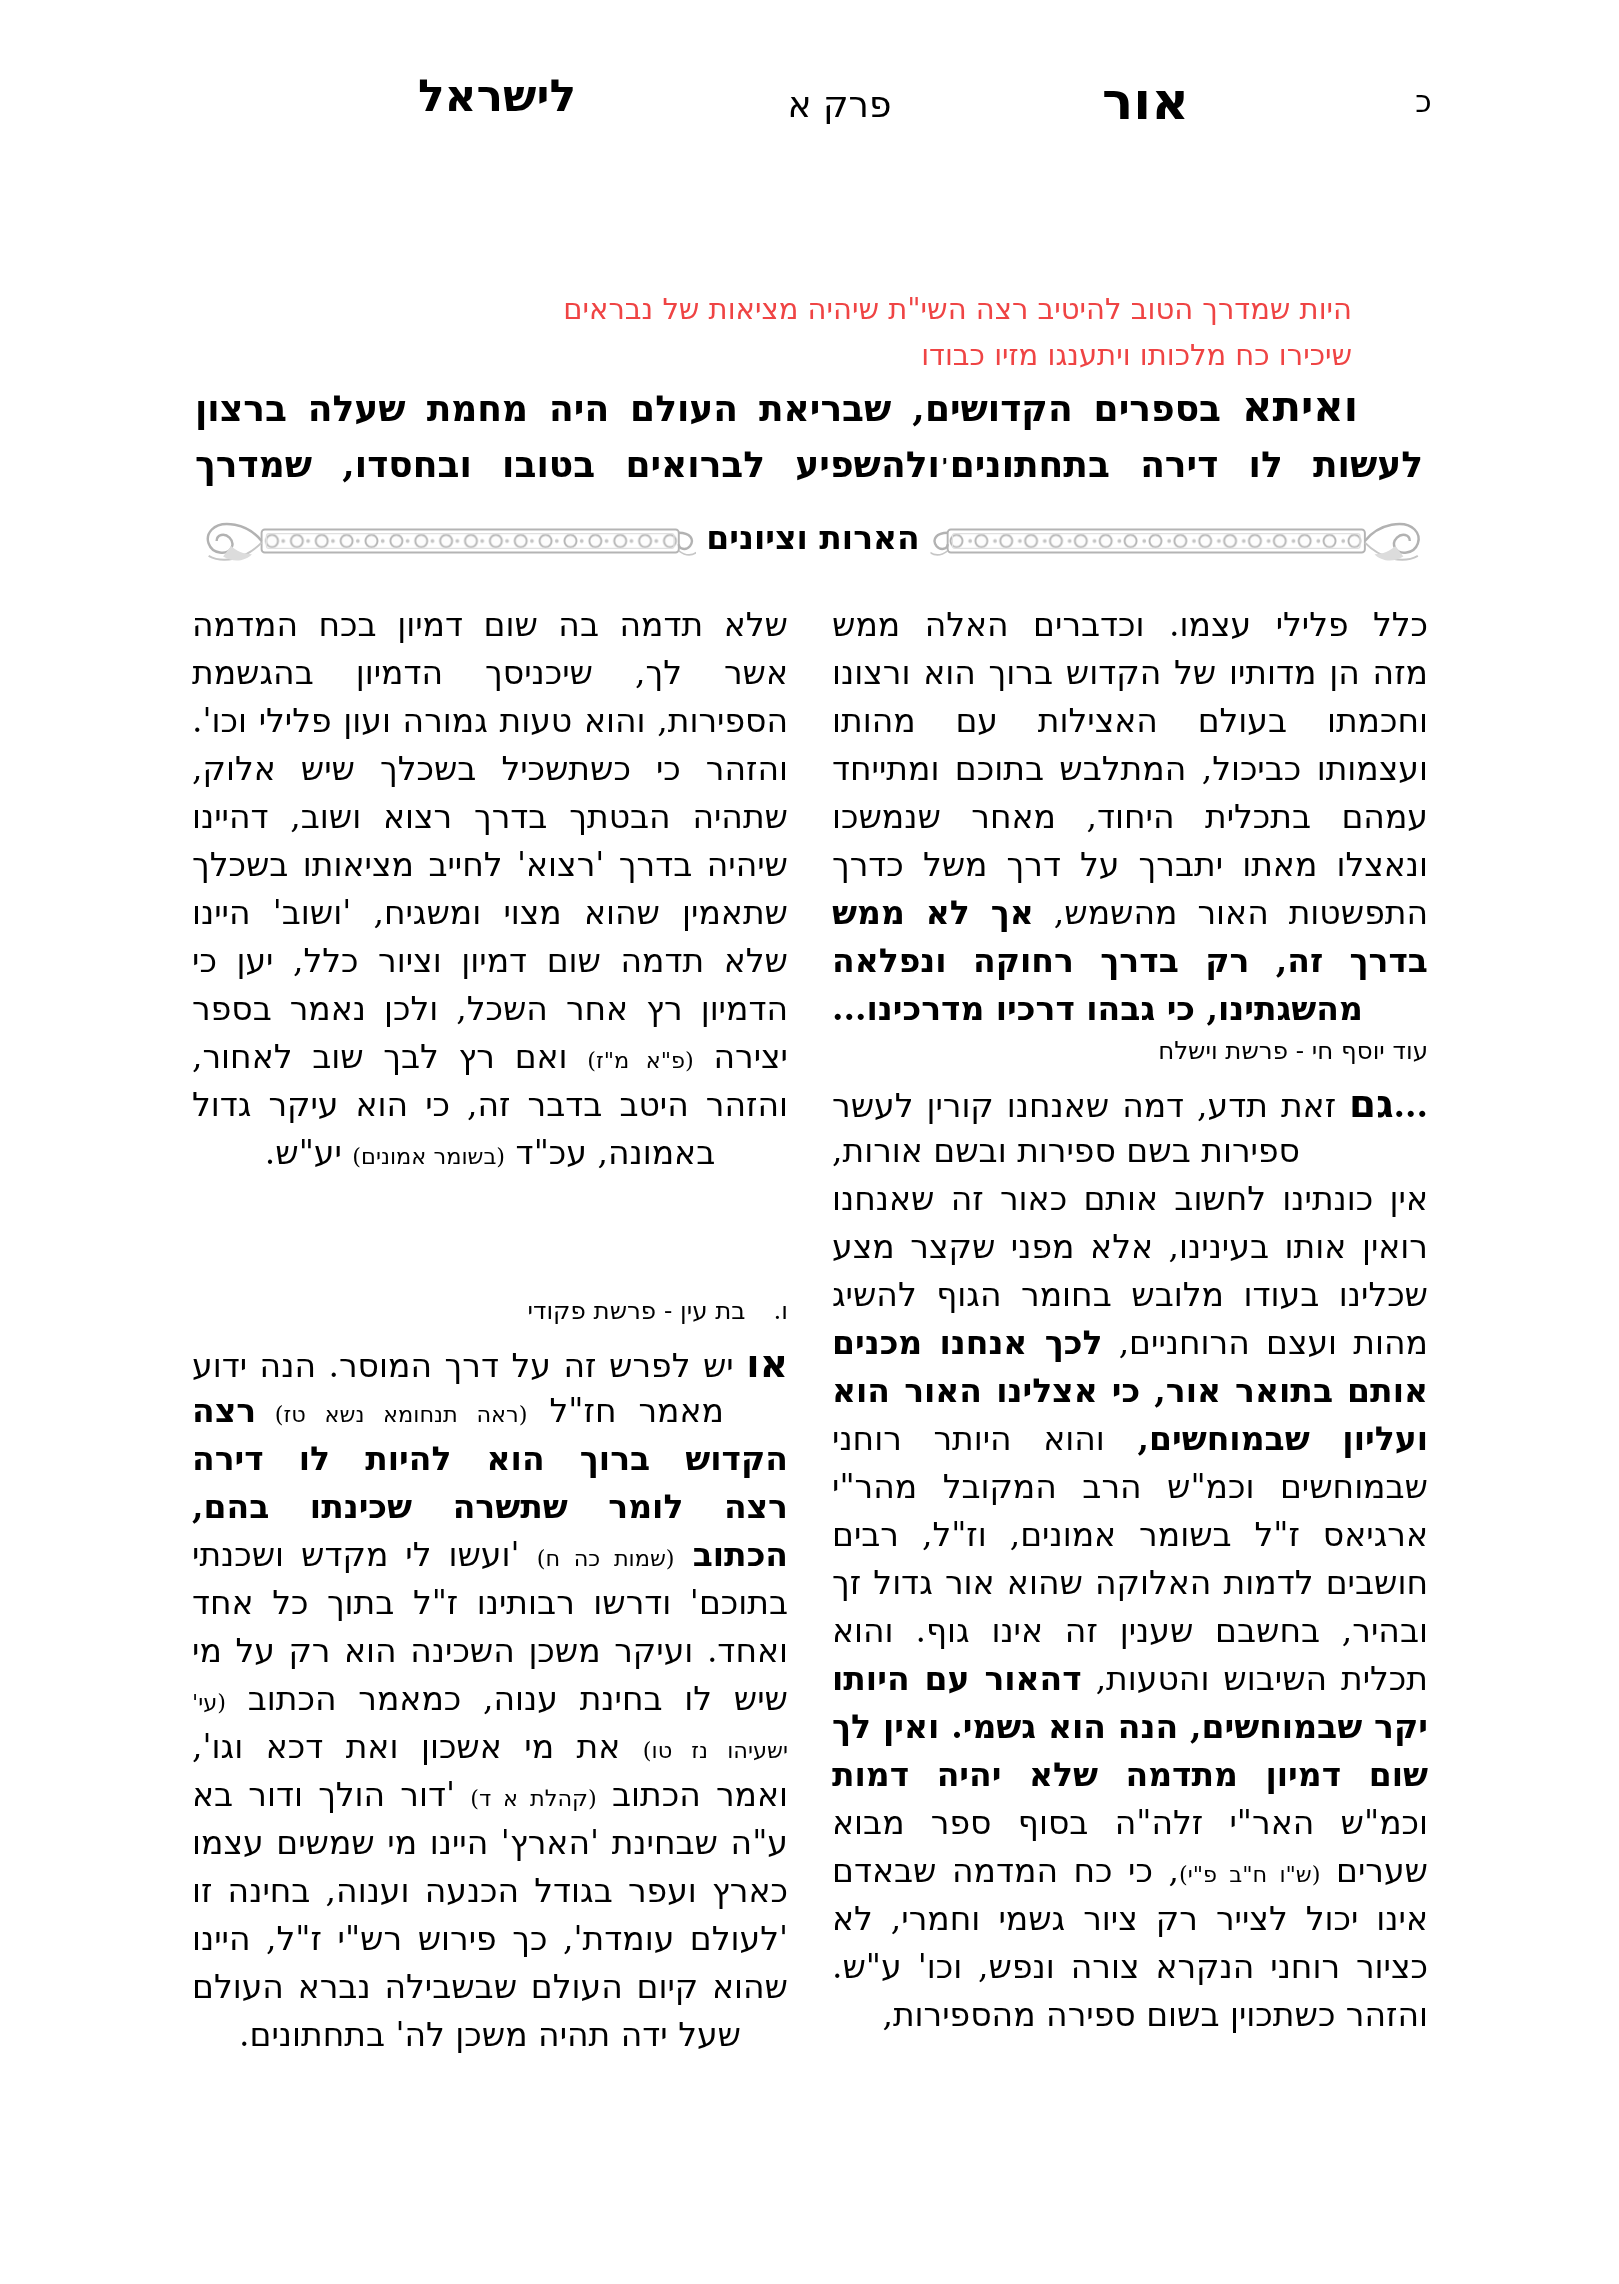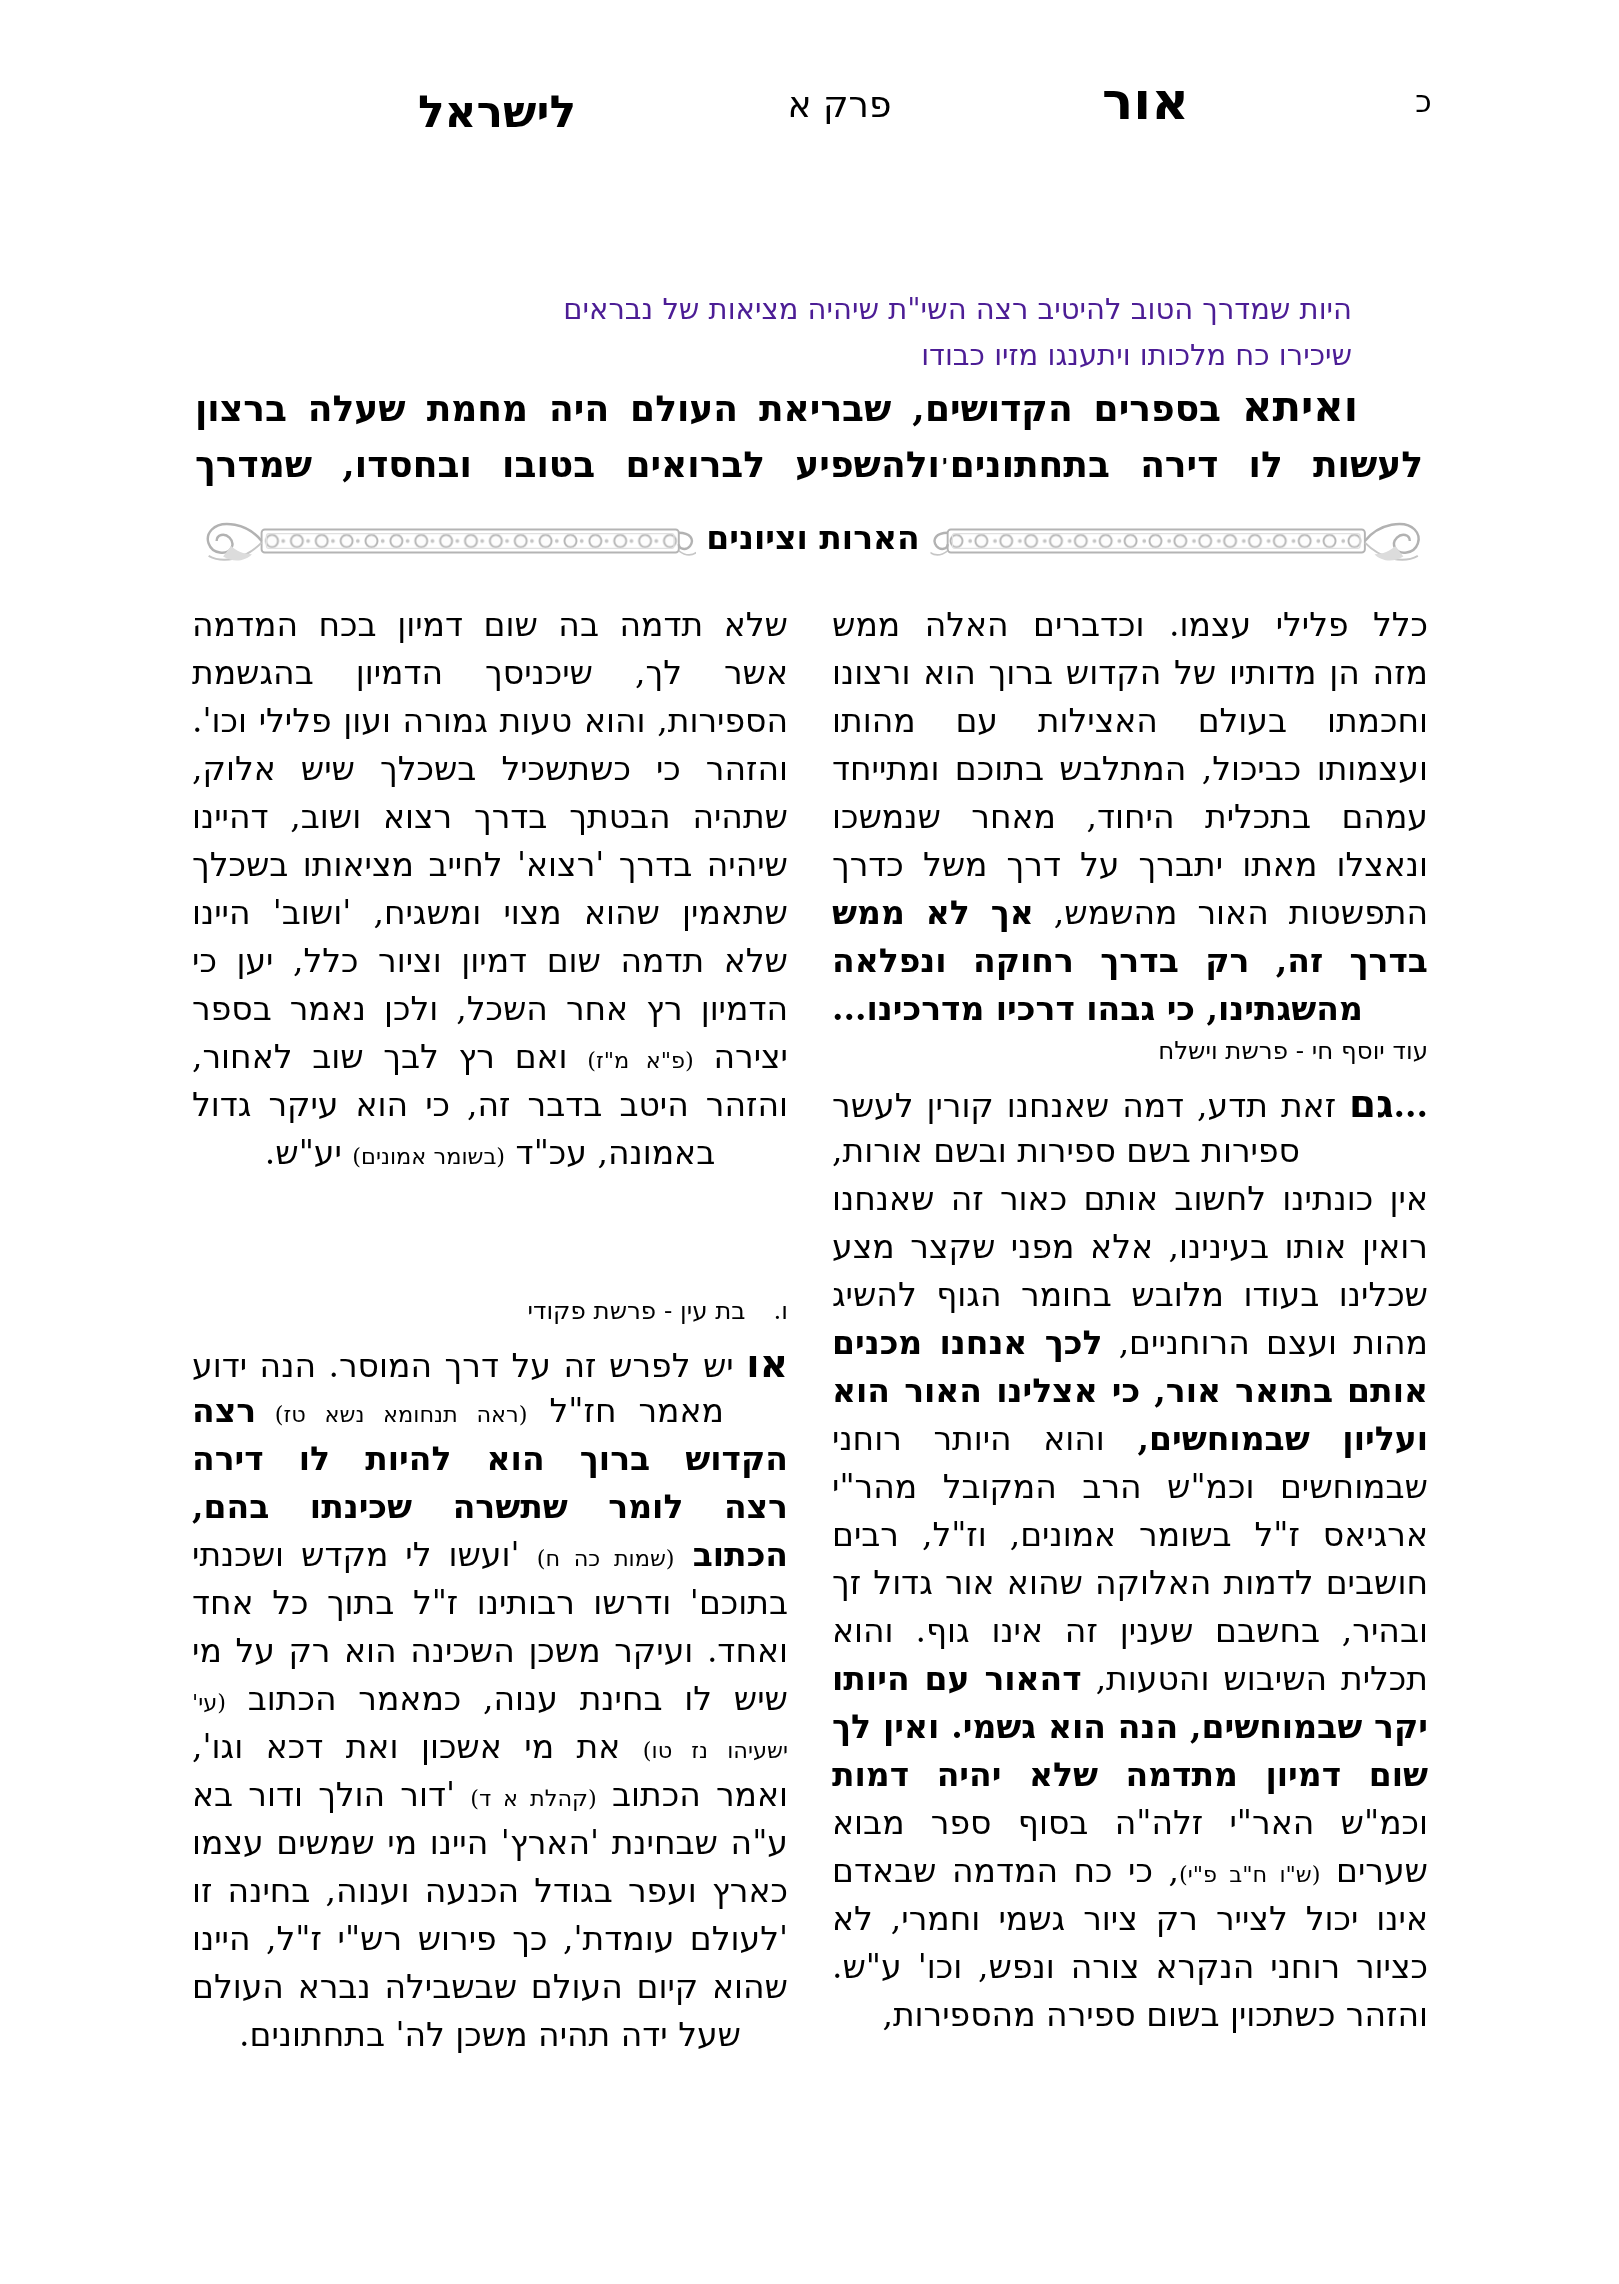--- a/index.html
+++ b/index.html
@@ -9,23 +9,23 @@
     background:#ffffff;
     overflow:hidden;
     direction:rtl;
     font-family:"DejaVu Serif","DejaVu Sans",serif;
     color:#000;
   }
   
   .pagenum{position:absolute;top:83px;left:1392px;width:65px;text-align:center;font-size:31px;}
   .title-right{position:absolute;top:70px;left:1065px;width:163px;text-align:center;font-size:52px;font-weight:700;}
   .chapter{position:absolute;top:84px;left:763px;width:155px;text-align:center;font-size:36px;}
-  .title-left{position:absolute;top:70px;left:396px;width:204px;text-align:center;font-size:44px;font-weight:700;margin-top:16px;}
+  .title-left{position:absolute;top:70px;left:396px;width:204px;text-align:center;font-size:44px;font-weight:700;}
   
-  .intro{position:absolute;top:286px;right:267px;text-align:right;color:#4c1d95;font-size:29px;line-height:46px;}
+  .intro{position:absolute;top:286px;right:267px;text-align:right;color:#ef4444;font-size:29px;line-height:46px;}
   
   .lead{position:absolute;top:380px;left:196px;width:1228px;font-size:36px;font-weight:700;}
   .lead .ln{height:54px;line-height:54px;}
   .lead .a-ji{padding-right:65px;}
   
   .divider{position:absolute;top:518px;left:200px;width:1228px;height:51px;display:flex;align-items:flex-start;direction:ltr;}
   .divider svg{flex:1 1 0;height:46px;min-width:0;}
   .divider .flip{transform:scaleX(-1);}
   .divider-label{direction:rtl;font-size:33px;font-weight:700;margin:0 9.8px 8.2px 9.8px;white-space:nowrap;}
   

